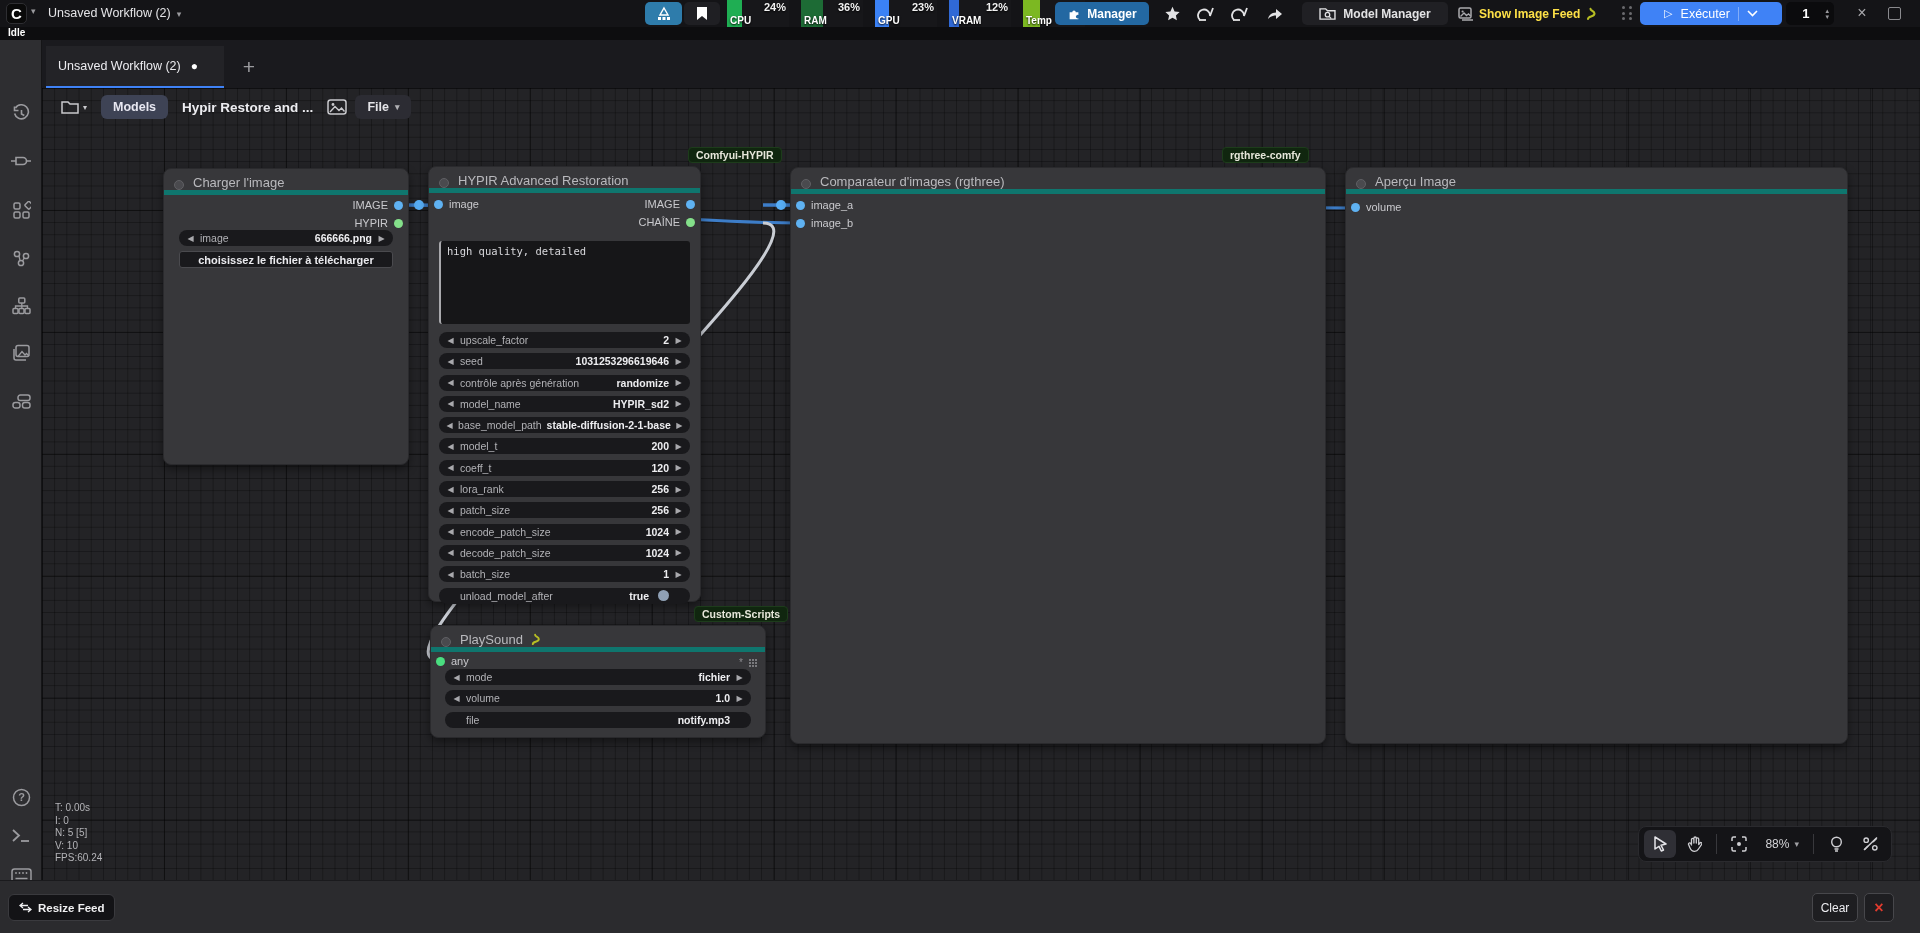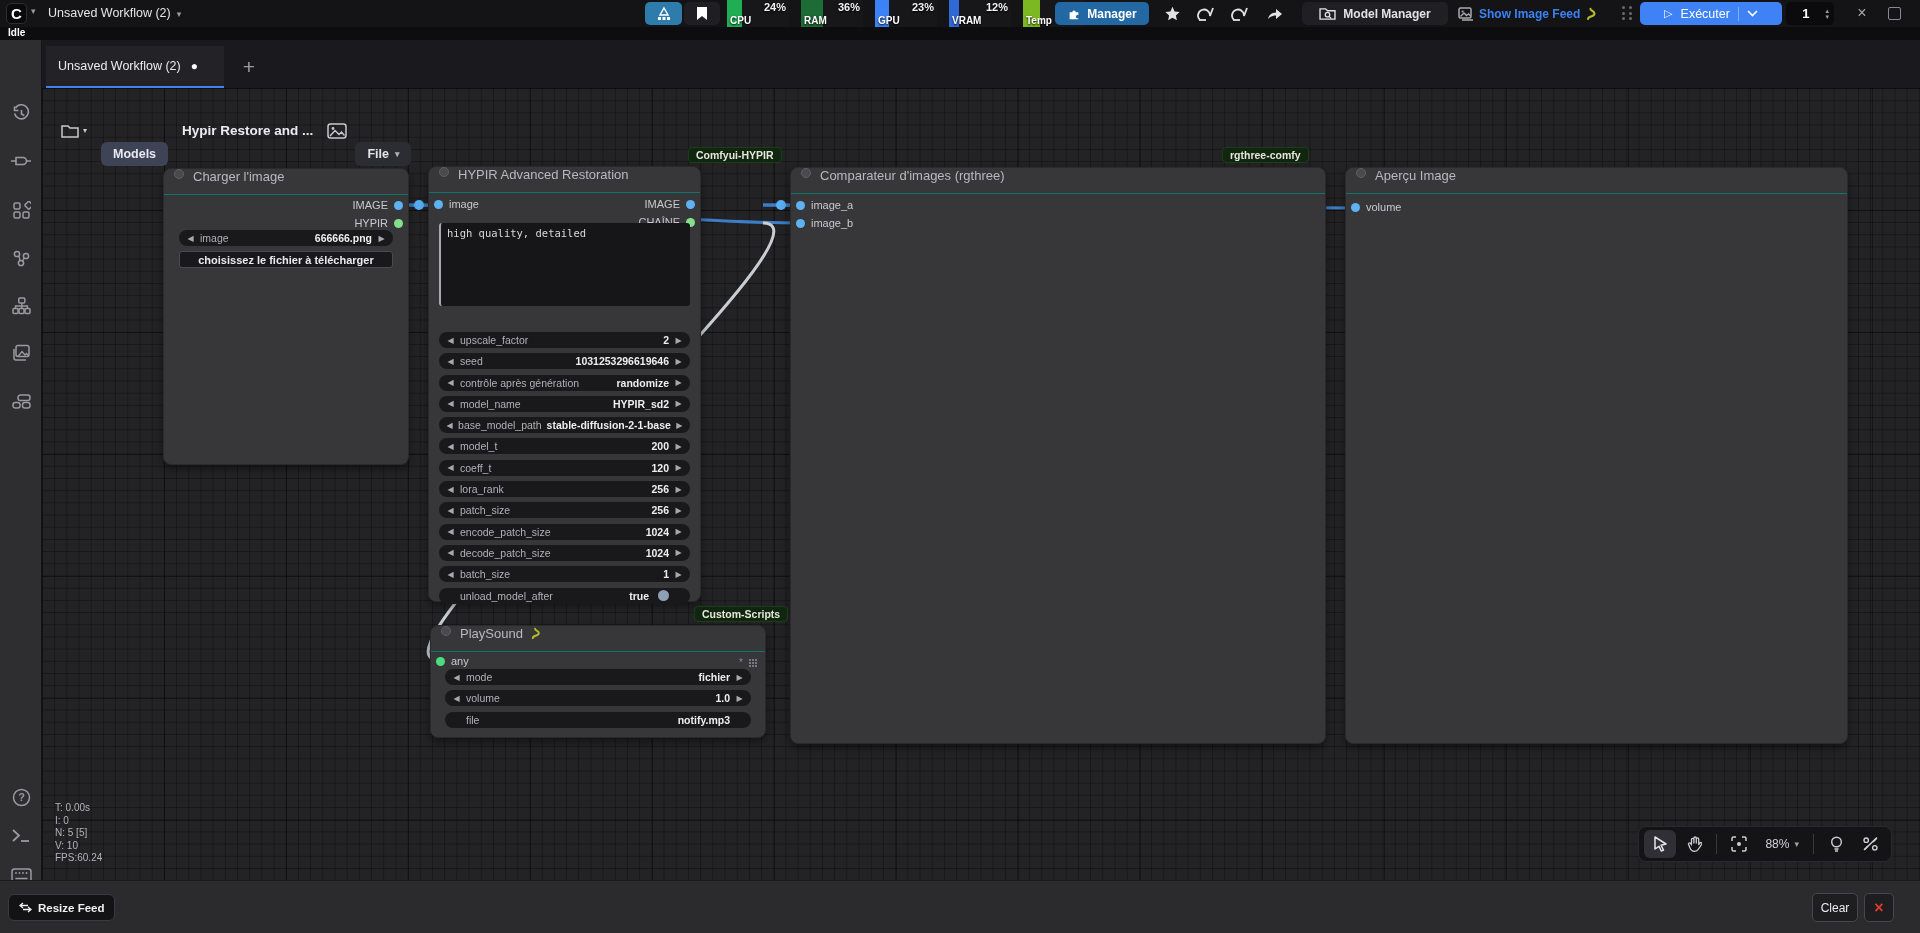--- a/index.html
+++ b/index.html
@@ -17,21 +17,21 @@
   .btn-blue-icon{ left:645px; width:37px; background:#2e7cab;}
   .btn-bookmark{ left:684px; width:36px; background:#1f1f23;}
   .meters{ position:absolute; left:727px; top:0; height:27px; display:flex; gap:12px;}
   .meter{ position:relative; width:62px; height:27px; background:#17171a; overflow:hidden;}
   .mbar{ position:absolute; left:0; top:0; bottom:0;}
   .mval{ position:absolute; right:3px; top:1px; font-size:11px; font-weight:bold; color:#f2f2f2; text-shadow:0 1px 2px #000;}
   .mlabel{ position:absolute; left:3px; bottom:1px; font-size:10px; font-weight:bold; color:#fff; text-shadow:0 1px 2px #000;}
   .btn-manager{ left:1055px; width:94px; background:#2368a2; color:#fff; font-size:12px; font-weight:bold; gap:6px;}
   .top-ico{ position:absolute; top:2px; width:28px; height:23px; display:flex; align-items:center; justify-content:center; color:#d8d8d8;}
   .btn-modelmgr{ left:1302px; width:146px; background:#202024; color:#e2e2e4; font-size:12px; font-weight:bold; gap:7px;}
-  .show-feed{ position:absolute; left:1458px; top:2px; height:23px; display:flex; align-items:center; gap:5px; color:#3b82f6; font-size:12px; font-weight:bold;}
+  .show-feed{ position:absolute; left:1458px; top:2px; height:23px; display:flex; align-items:center; gap:5px; color:#fde047; font-size:12px; font-weight:bold;}
   .grip{ position:absolute; left:1622px; top:6px; width:12px; height:15px; display:grid; grid-template-columns:1fr 1fr; gap:2px;}
   .grip i{ width:3px; height:3px; border-radius:50%; background:#6a6a6e;}
   .btn-exec{ left:1640px; width:142px; background:#3f82f6; color:#fff; font-size:12.5px; gap:8px;}
   .btn-exec .play{ font-size:11px;}
   .btn-exec .sep{ width:1px; height:14px; background:rgba(255,255,255,.35);}
   .queue-box{ position:absolute; left:1786px; top:2px; width:48px; height:23px; background:#0b0b0d; border-radius:5px; display:flex; align-items:center;}
   .queue-box .n{ flex:1; text-align:center; color:#fff; font-size:13px; font-weight:bold;}
   .queue-box .ch{ display:flex; flex-direction:column; font-size:7px; color:#9a9a9e; line-height:6px; padding-right:5px;}
   .win-x{ position:absolute; left:1852px; top:4px; color:#a8a8ac; font-size:16px; width:20px; text-align:center;}
   .win-max{ position:absolute; left:1888px; top:7px; width:13px; height:13px; border:1.5px solid #8a8a8e; border-radius:2px;}
@@ -57,33 +57,33 @@
     background-image:
       linear-gradient(rgba(0,0,0,.38) 1px, transparent 1px),
       linear-gradient(90deg, rgba(0,0,0,.38) 1px, transparent 1px),
       linear-gradient(rgba(0,0,0,.30) 1px, transparent 1px),
       linear-gradient(90deg, rgba(0,0,0,.30) 1px, transparent 1px);
     background-size:122px 122px,122px 122px,12.2px 12.2px,12.2px 12.2px;} 
 
   
   .crumbs{ position:absolute; left:13px; top:7px; display:flex; align-items:center; gap:8px; z-index:35;}
   .crumb-folder{ display:flex; align-items:center; gap:4px; color:#c9c9cd; padding:4px 6px;}
-  .pill{ border-radius:6px; font-size:12.5px; font-weight:bold; display:flex; align-items:center; gap:6px; padding:5px 12px;margin-top:47px;}
+  .pill{ border-radius:6px; font-size:12.5px; font-weight:bold; display:flex; align-items:center; gap:6px; padding:5px 12px;}
   .pill-models{ background:#3e4355; color:#e8e8f2;}
   .crumb-title{ font-size:13.5px; font-weight:bold; color:#ececf0; margin:0 6px;}
   .crumb-img{ color:#c9c9cd; display:flex;}
   .pill-file{ background:#2c2c33; color:#e4e4e8;}
   .pill-file .c{ font-size:9px; color:#b0b0b4;}
 
   
   .linklayer{ position:absolute; left:0; top:0; z-index:1; }
 
   
   .node{ position:absolute; background:#37373a; border:1px solid #2a2a2d; border-radius:8px; box-shadow:0 4px 10px rgba(0,0,0,.45); z-index:2;}
-  .node-header{ height:26px; display:flex; align-items:flex-start; padding:0 10px; gap:9px; border-bottom:1px solid #0f766e;}
+  .node-header{ height:26px; display:flex; align-items:flex-end; padding:0 10px; gap:9px; border-bottom:5px solid #0f766e;}
   .node-collapse{ width:10px; height:10px; border-radius:50%; background:#4a4a4e; border:1px solid #606064;}
   .node-title{ font-size:13px; color:#b9b9bd; white-space:nowrap; display:flex; align-items:center; gap:7px;}
   .slot{ position:absolute; font-size:11px; color:#c9c9cd; display:flex; align-items:center; gap:6px;}
   .slot.in{ left:5px;}
   .slot.out{ right:5px; flex-direction:row-reverse;}
   .sdot{ width:9px; height:9px; border-radius:50%;}
   .blue{ background:#5fb2f2;}
   .green{ background:#84e08a;}
   .bgreen{ background:#4ade80;}
   .wrow{ position:absolute; height:16px; background:#19191c; border-radius:8px; display:flex; align-items:center; padding:0 7px; gap:5px; font-size:10.5px;}
@@ -418,21 +418,21 @@
           <span>image</span>
         </div>
       <div class="slot out" style="top:31px;">
           <span class="sdot blue"></span>
           <span>IMAGE</span>
         </div>
       <div class="slot out" style="top:49px;">
           <span class="sdot green"></span>
           <span>CHAÎNE</span>
         </div>
-      <div class="prompt" style="left:10px; right:10px; top:56px; height:83px;">high quality, detailed</div>
+      <div class="prompt" style="left:10px; right:10px; top:74px; height:83px;">high quality, detailed</div>
       <div class="wlist" style="position:absolute; left:10px; right:10px; top:165px;">
 
           <div class="wrow">
             <span class="warr">◀</span>
             <span class="wname">upscale_factor</span>
             <span class="wval">2</span>
 
             <span class="warr">▶</span>
           </div>
 

